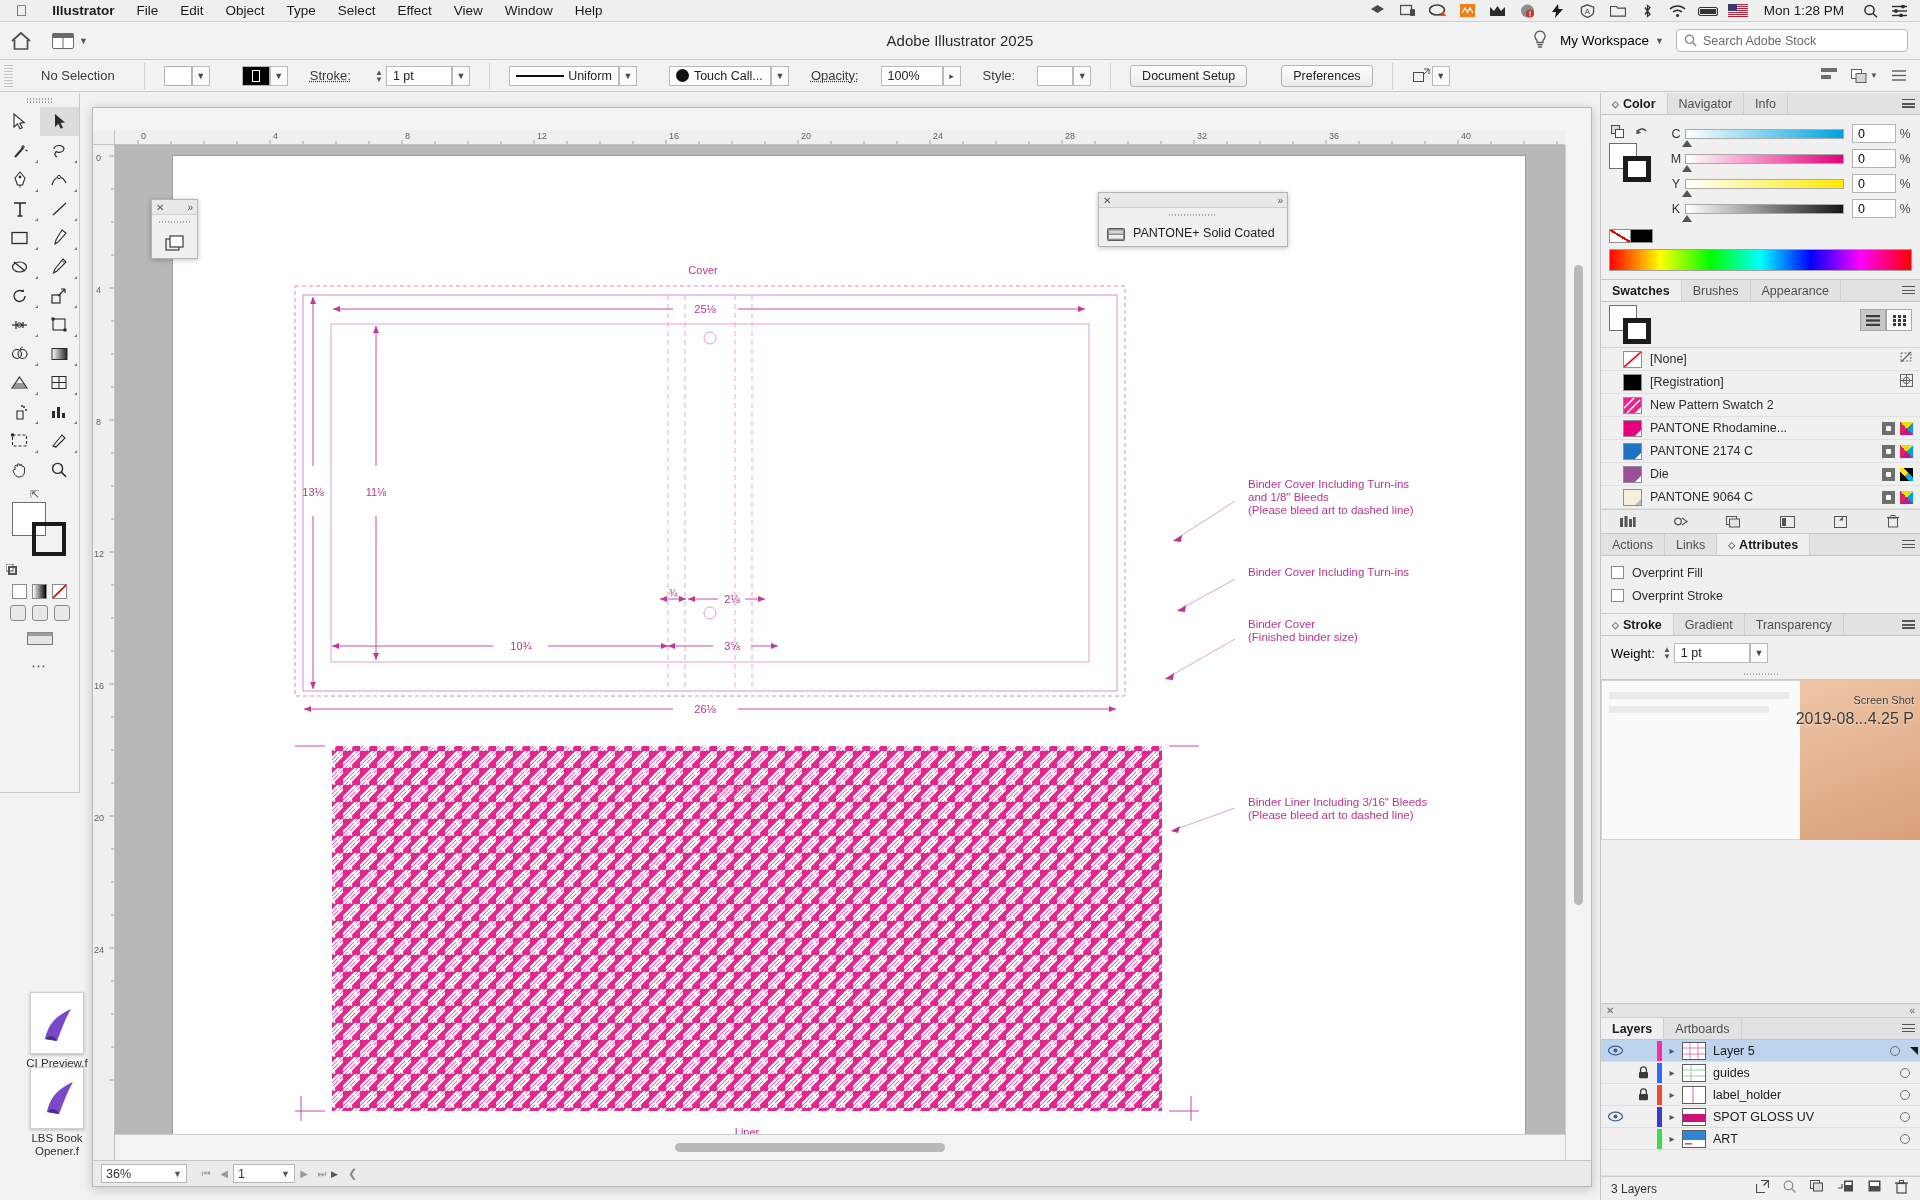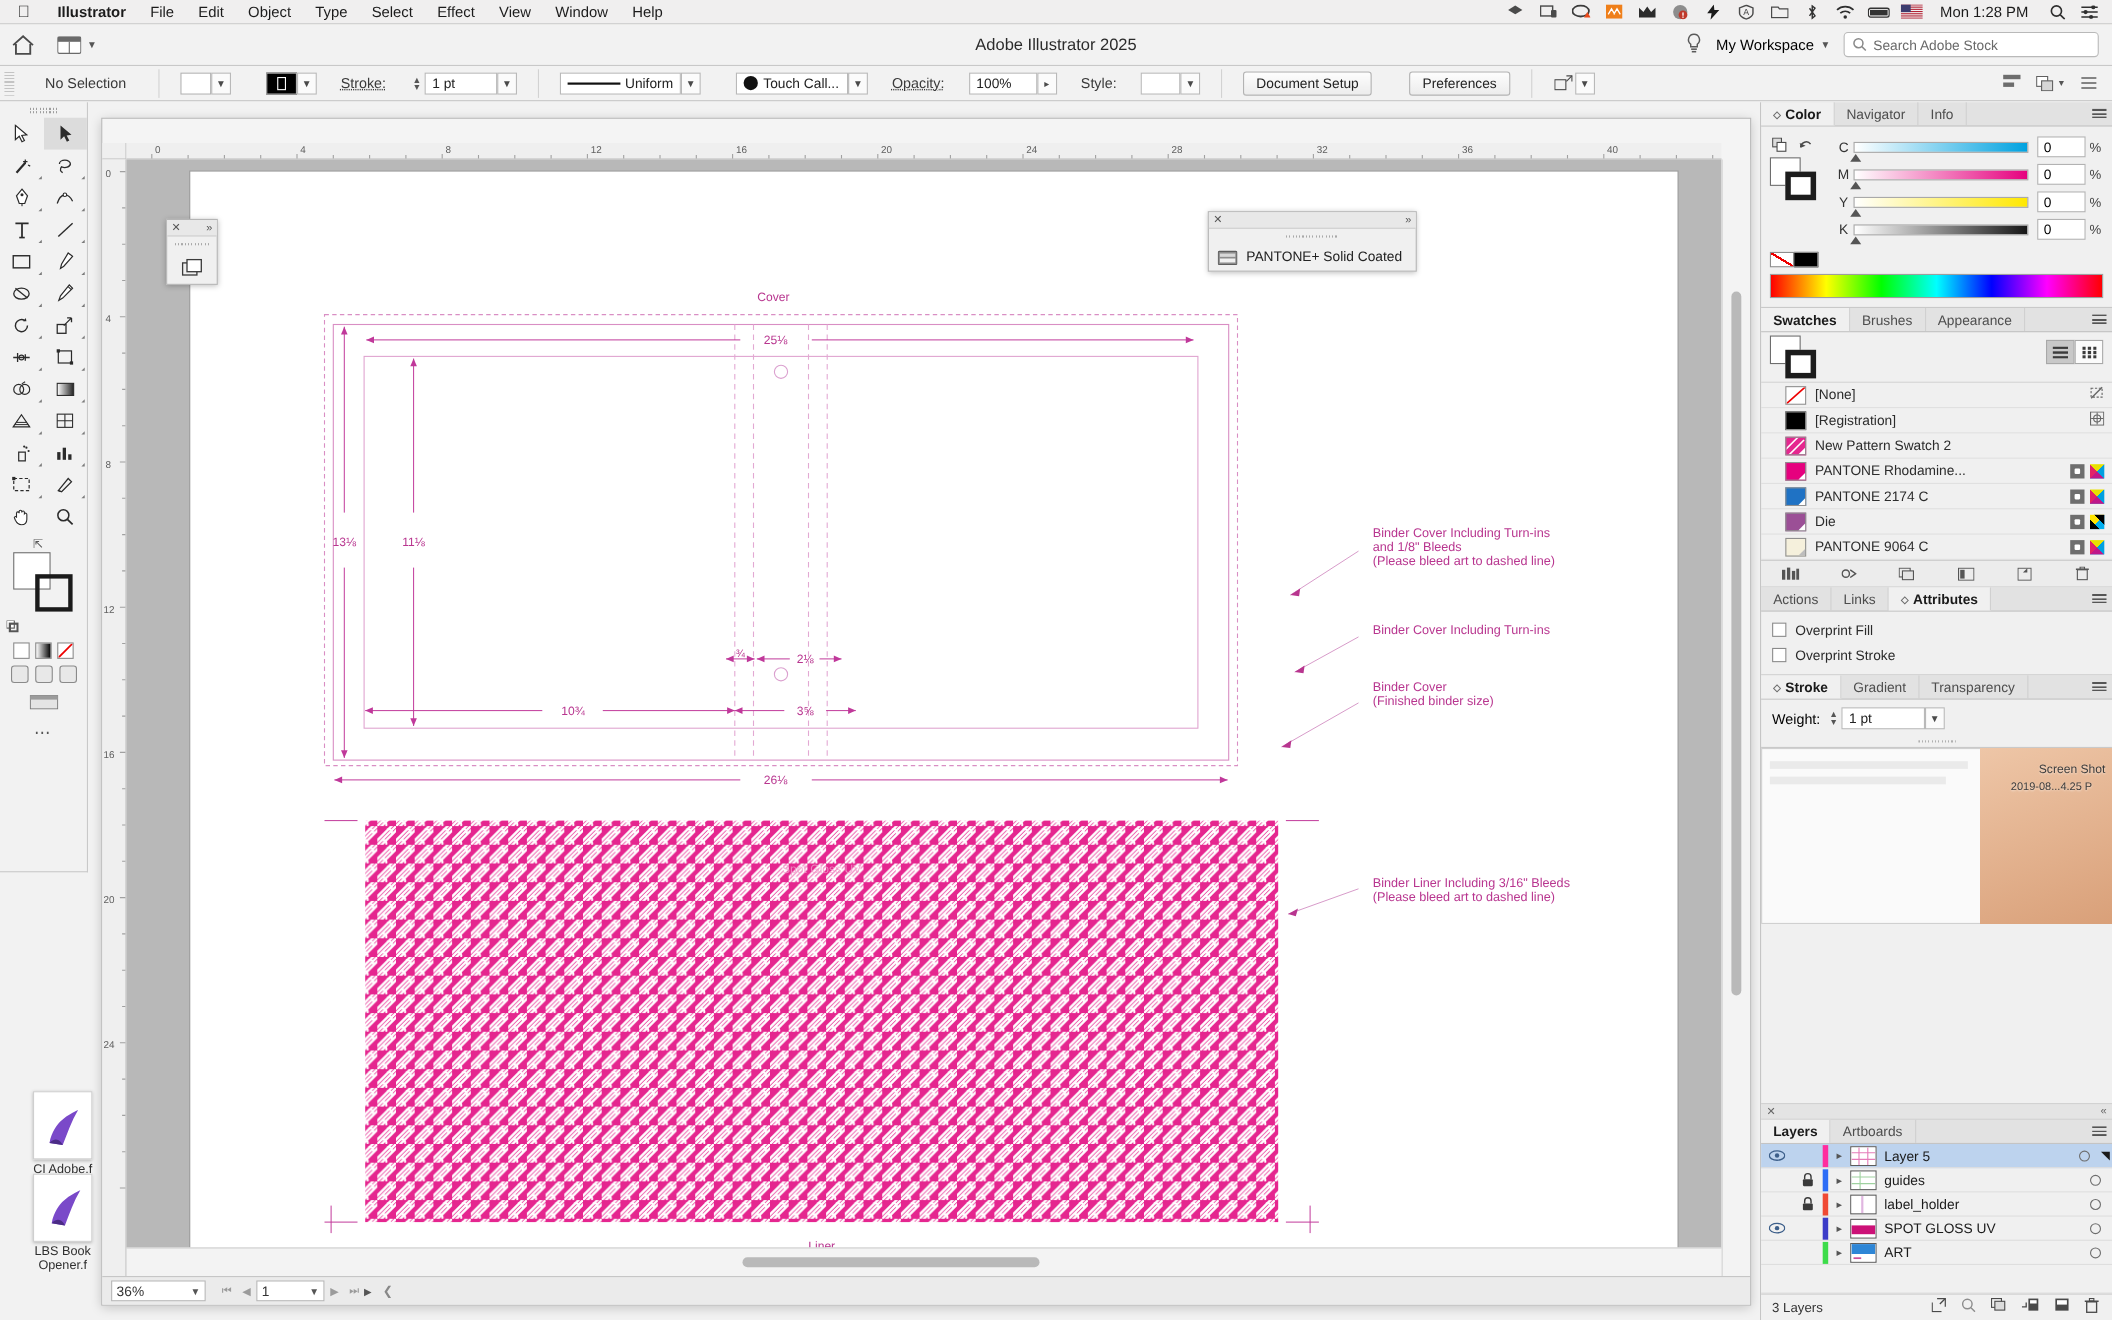--- a/index.html
+++ b/index.html
@@ -733,21 +733,21 @@
     <div class="dots">⋯</div>
   </div>
 
   <div class="deskicon" style="left:12px; top:970px;">
     <div class="thumb">
       <svg width="52" height="60">
           <path d="M14 46 C18 26 32 20 40 16 C34 26 30 38 26 48 Z" fill="#7a49c9"></path>
           <path d="M14 46 C20 40 24 44 26 48 Z" fill="#4b2c86"></path>
         </svg>
     </div>
-    <div>CI Adobe.f</div>
+    <div>CI Preview.f</div>
   </div>
   <div class="deskicon" style="left:12px; top:1045px;">
     <div class="thumb">
       <svg width="52" height="60">
           <path d="M16 44 C20 24 34 18 42 14 C36 24 32 36 28 46 Z" fill="#7a49c9"></path>
           <path d="M16 44 C22 38 26 42 28 46 Z" fill="#4b2c86"></path>
         </svg>
     </div>
     <div>LBS Book Opener.f</div>
   </div>
@@ -1352,21 +1352,21 @@
         <div style="width:34px;height:4px;background:repeating-linear-gradient(to right,#b0b0b0 0 1px,transparent 1px 3px);background-size:100% 2px;background-repeat:no-repeat;background-position:0 0,0 3px;"></div>
       </div>
     </div>
 
     <div style="position:relative;height:160px;overflow:hidden;background:#e3e3e3;">
       <div style="position:absolute;left:0;top:0;width:200px;height:160px;background:#fafafa;border:1px solid #d0d0d0;"></div>
       <div style="position:absolute;left:8px;top:12px;width:180px;height:7px;background:#eaeaea;"></div>
       <div style="position:absolute;left:8px;top:26px;width:160px;height:7px;background:#eaeaea;"></div>
       <div style="position:absolute;right:0;top:0;width:120px;height:160px;background:linear-gradient(160deg,#eec6a7,#d9a079);"></div>
       <div style="position:absolute;right:6px;top:14px;font-size:11px;color:#3b3b3b;text-shadow:0 1px 2px rgba(255,255,255,.6)">Screen Shot</div>
-      <div style="position:absolute;right:18px;top:30px;font-size:10px;color:#3b3b3b;text-shadow:0 1px 2px rgba(255,255,255,.6)">2019-08...4.25 P</div>
+      <div style="position:absolute;right:6px;top:30px;font-size:16px;color:#3b3b3b;text-shadow:0 1px 2px rgba(255,255,255,.6)">2019-08...4.25 P</div>
     </div>
 
     <div style="position:absolute;left:0;right:0;bottom:0;background:#f0f0f0;border-top:1px solid #c5c5c5;">
       <div class="closebar">
         <span>✕</span>
         <span>«</span>
       </div>
       <div class="paneltabs">
         <div class="ptab active">Layers</div>
         <div class="ptab">Artboards</div>

